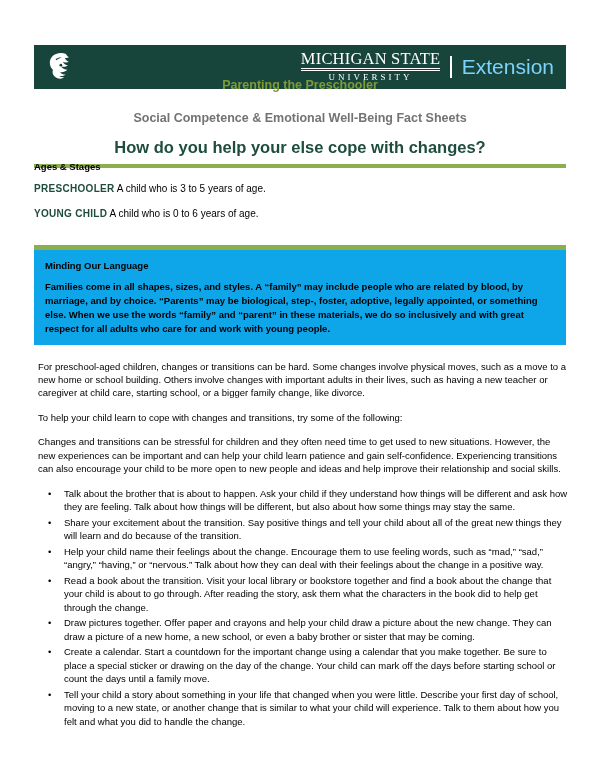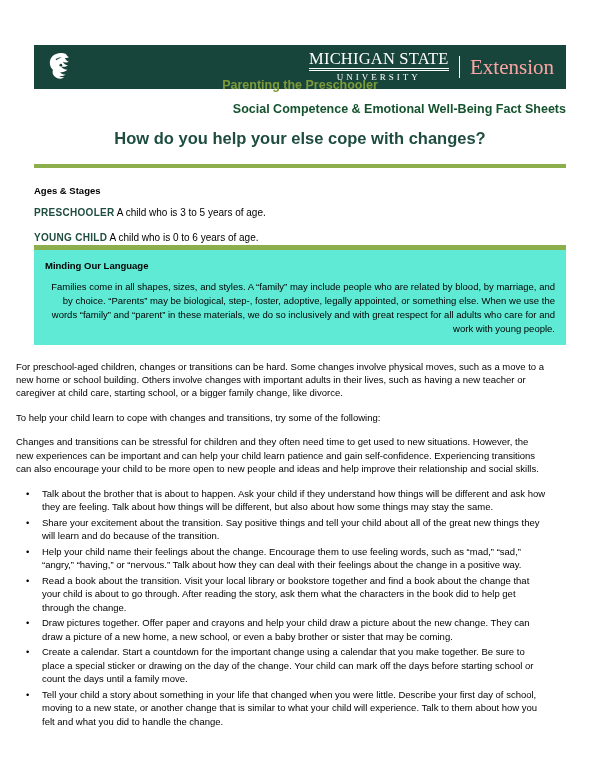--- a/index.html
+++ b/index.html
@@ -80,24 +80,24 @@
     text-align: center;
     white-space: nowrap;
   }
   .wm-divider {
     width: 1.5px;
     align-self: stretch;
     background: #ffffff;
     margin: 6px 10px 6px 0;
   }
   .extension-word {
-    font-family: Liberation Serif, serif;
+    font-family: Liberation Sans, sans-serif;
     font-size: 21px;
     font-weight: 400;
-    color: #fca5a5;
+    color: #7dd3fc;
     letter-spacing: 0px;
     white-space: nowrap;
   }
 
   
   .titles {
     position: absolute;
     left: 34px;
     top: 76px;
     width: 532px;
@@ -105,24 +105,23 @@
   }
   .subtitle-1 {
     font-size: 12.5px;
     font-weight: bold;
     color: #7E9B3B;
     line-height: 1.5;
   }
   .subtitle-2 {
     font-size: 12.5px;
     font-weight: bold;
-    color: #14532d;
+    color: #737373;
     line-height: 1.5;
-    margin-top: 5px;
-    text-align: right;
+    margin-top: 14px;
   }
   .main-title {
     font-size: 16.5px;
     font-weight: bold;
     color: #1E4D3F;
     line-height: 1.4;
     margin-top: 8px;
   }
 
   .rule-green {
@@ -131,21 +130,21 @@
     top: 164px;
     width: 532px;
     height: 4px;
     background: #8DAE4C;
   }
 
   
   .ages {
     position: absolute;
     left: 34px;
-    top: 184px;
+    top: 160px;
     width: 532px;
   }
   .ages-heading {
     font-size: 9.5px;
     font-weight: bold;
     color: #000000;
     line-height: 1.4;
     margin-bottom: 9px;
   }
   .age-row {
@@ -160,43 +159,42 @@
     letter-spacing: 0.3px;
   }
 
   
   .callout {
     position: absolute;
     left: 34px;
     top: 245px;
     width: 532px;
     box-sizing: border-box;
-    background: #5eead4;
+    background: #0ea5e9;
     border-top: 5px solid #8DAE4C;
     padding: 9px 11px 10px 11px;
   }
   .callout-title {
     font-size: 9.5px;
     font-weight: bold;
     color: #000000;
     line-height: 1.4;
     margin-bottom: 8px;
   }
   .callout-body {
     font-size: 9.5px;
-    font-weight: normal;
+    font-weight: bold;
     color: #000000;
     line-height: 1.45;
-    text-align: right;
   }
 
   
   .body-content {
     position: absolute;
-    left: 16px;
+    left: 38px;
     top: 350px;
     width: 532px;
   }
   .para {
     font-size: 9.5px;
     color: #000000;
     line-height: 1.42;
     margin-bottom: 11px;
   }
   .para:last-child { margin-bottom: 0; }

